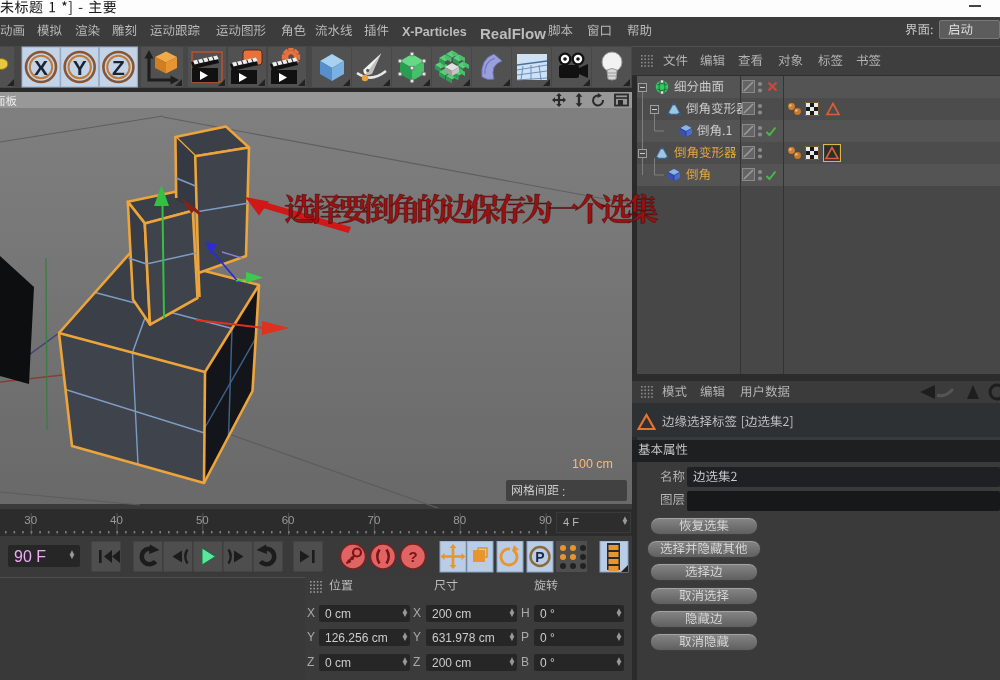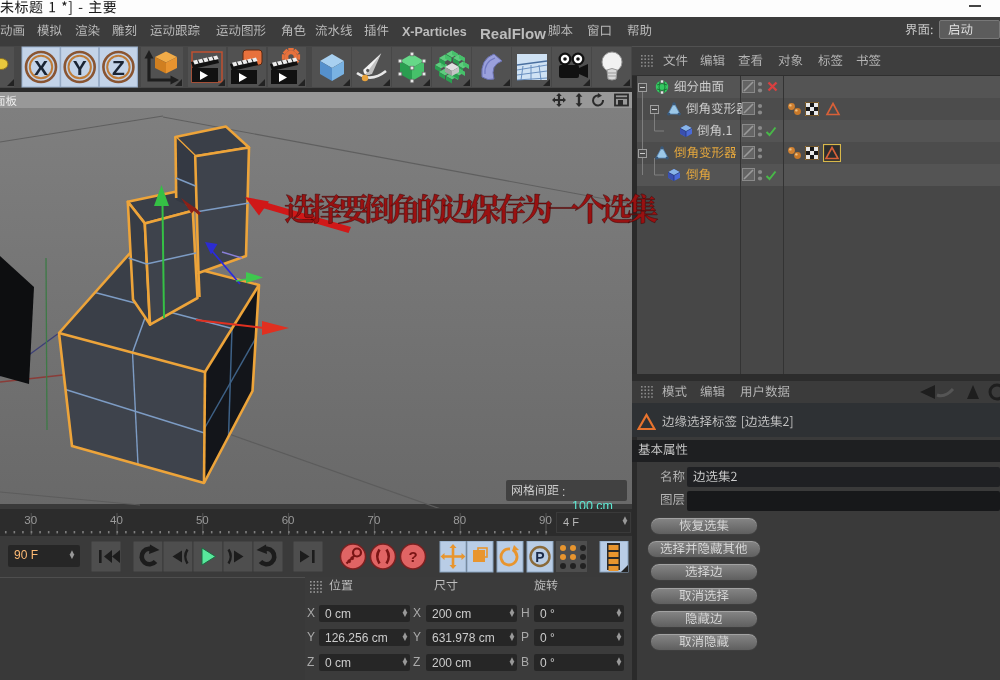--- a/index.html
+++ b/index.html
@@ -368,21 +368,21 @@
 <div class="abs" style="left:506px;top:480px;width:121px;height:21px;background:#414141;border-radius:2px"></div>
 <svg class="t " style="left:511px;top:484px" width="49" height="15.6">
     <g fill="#cfcfcf" transform="translate(0,10.56) scale(0.012,-0.012)">
       <use x="0" href="#g40"></use>
       <use x="1000" href="#g41"></use>
       <use x="2000" href="#g42"></use>
       <use x="3000" href="#g43"></use>
     </g>
   </svg>
 <div class="abs" style="left:562px;top:485px;color:#cfcfcf;font-size:12px">:</div>
-<div class="abs" style="left:572px;top:499px;color:#5eead4;font-size:12.5px">100 cm</div>
+<div class="abs" style="left:572px;top:457px;color:#fdba74;font-size:12.5px">100 cm</div>
 <div class="abs" style="left:0;top:509px;width:632px;height:27px;background:#2c2c2c"></div>
 <svg class="abs" style="left:0;top:509px" width="632" height="27" viewBox="0 0 632 27">
     <rect x="4.96" y="22" width="1.6" height="2.4" fill="#7e7e7e"></rect>
     <rect x="13.54" y="22" width="1.6" height="2.4" fill="#7e7e7e"></rect>
     <rect x="22.12" y="22" width="1.6" height="2.4" fill="#7e7e7e"></rect>
     <rect x="30.7" y="4" width="1" height="22" fill="#555"></rect>
     <rect x="30.7" y="22" width="1.6" height="2.4" fill="#7e7e7e"></rect>
     <rect x="39.28" y="22" width="1.6" height="2.4" fill="#7e7e7e"></rect>
     <rect x="47.86" y="22" width="1.6" height="2.4" fill="#7e7e7e"></rect>
     <rect x="56.44" y="22" width="1.6" height="2.4" fill="#7e7e7e"></rect>
@@ -455,21 +455,21 @@
     <text x="288.1" y="15" font-size="11.5" fill="#9a9a9a" text-anchor="middle" font-family="Liberation Sans">60</text>
     <text x="373.9" y="15" font-size="11.5" fill="#9a9a9a" text-anchor="middle" font-family="Liberation Sans">70</text>
     <text x="459.7" y="15" font-size="11.5" fill="#9a9a9a" text-anchor="middle" font-family="Liberation Sans">80</text>
     <text x="545.5" y="15" font-size="11.5" fill="#9a9a9a" text-anchor="middle" font-family="Liberation Sans">90</text>
   </svg>
 <div class="abs" style="left:556px;top:512px;width:75px;height:21px;background:#2d2d2d;border:1px solid #3a3a3a"></div>
 <div class="abs" style="left:563px;top:516px;color:#b8b8b8;font-size:11px">4 F</div>
 <div class="spin" style="left:621px;top:517px">▲<br>▼</div>
 <div class="abs" style="left:0;top:536px;width:632px;height:41px;background:#3a3a3a"></div>
 <div class="abs" style="left:8px;top:545px;width:72px;height:22px;background:#262626;border-radius:2px"></div>
-<div class="abs" style="left:14px;top:548px;color:#fdba74;font-size:12px">90 F</div>
+<div class="abs" style="left:14px;top:548px;color:#f0abfc;font-size:16px">90 F</div>
 <div class="spin" style="left:68px;top:551px">▲<br>▼</div>
 <svg class="abs" style="left:0;top:541px" width="632" height="32" viewBox="0 0 632 32">
     <rect x="91" y="0" width="30" height="31" fill="#4e4e4e" stroke="#3a3a3a" stroke-width="1"></rect>
     <g fill="#1c1c1c">
       <rect x="99" y="9" width="2.6" height="13"></rect>
       <path d="M112 9l-8 6.5 8 6.5zM120 9l-8 6.5 8 6.5z"></path>
     </g>
     <rect x="133" y="0" width="30" height="31" fill="#4e4e4e" stroke="#3a3a3a" stroke-width="1"></rect>
     <rect x="163" y="0" width="30" height="31" fill="#4e4e4e" stroke="#3a3a3a" stroke-width="1"></rect>
     <rect x="193" y="0" width="30" height="31" fill="#4e4e4e" stroke="#3a3a3a" stroke-width="1"></rect>

